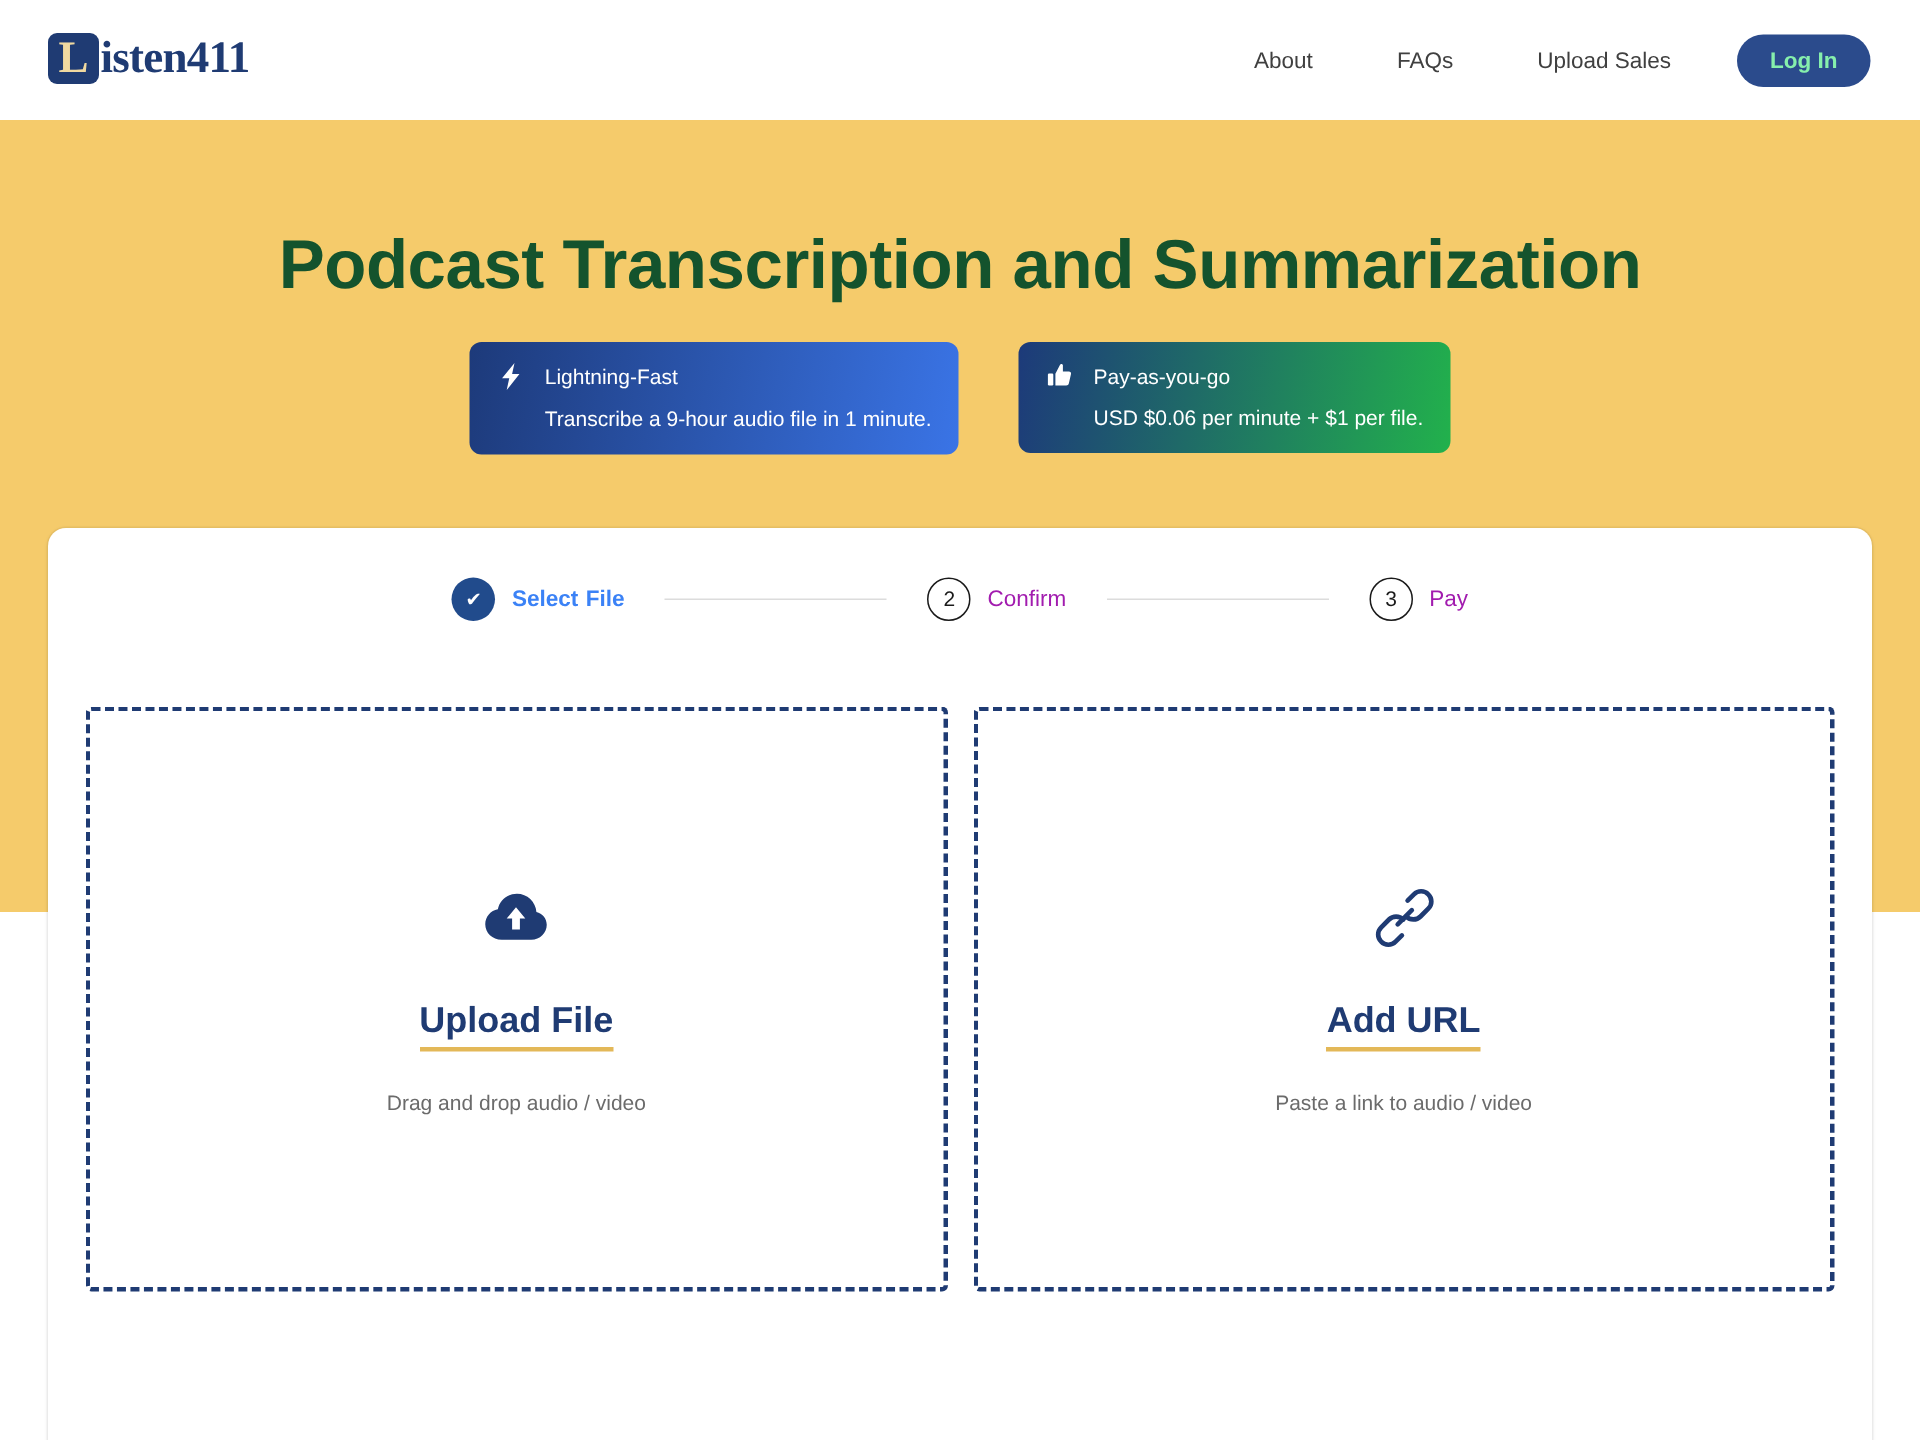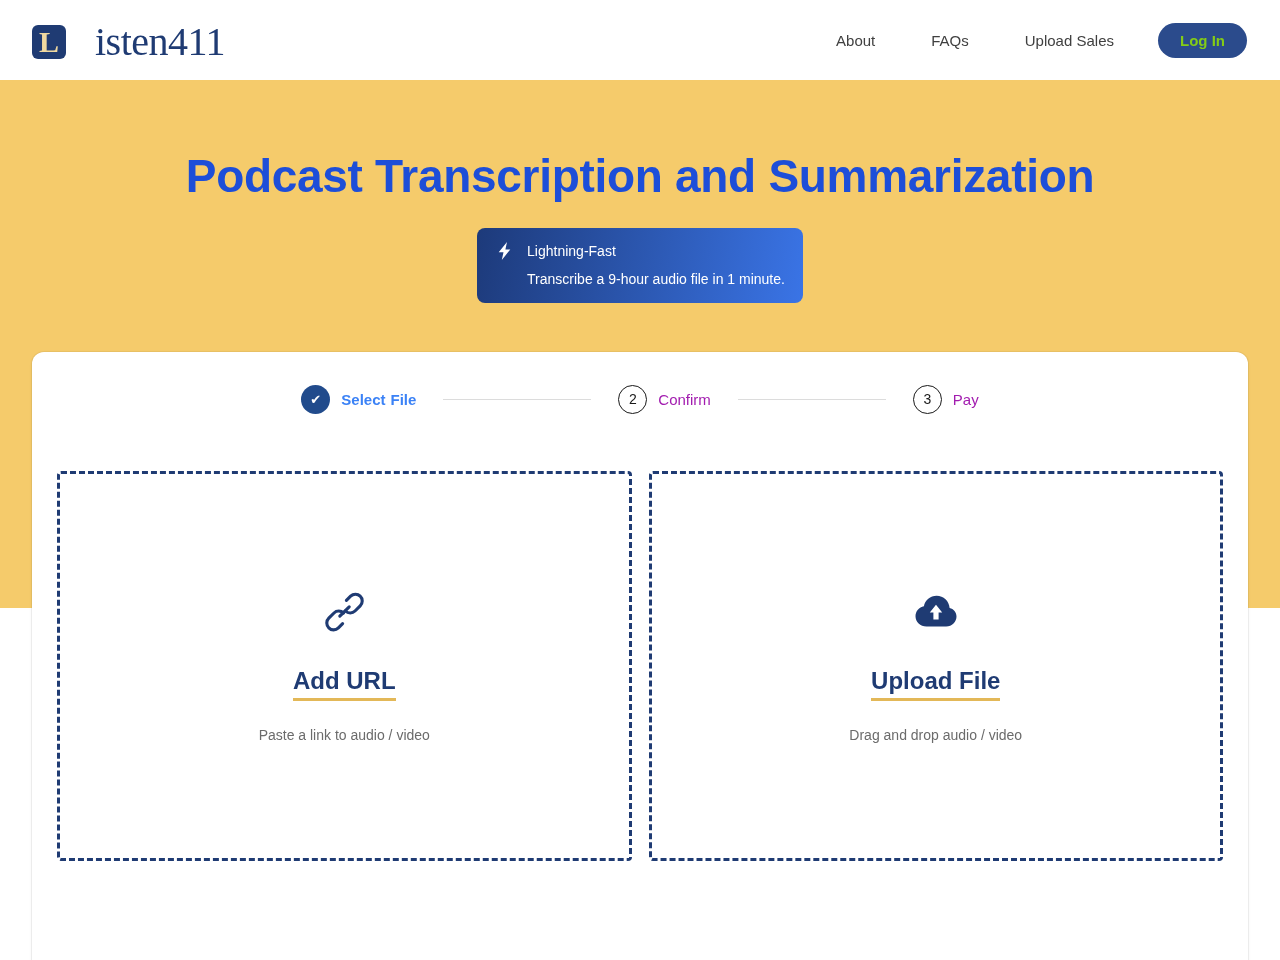--- a/index.html
+++ b/index.html
@@ -18,43 +18,43 @@
     display:flex; align-items:center;
   }
   .logo { position:absolute; left:32px; top:22px; display:flex; align-items:center; }
   .logo-badge {
     width:34px; height:34px; background:#1f3b73; border-radius:6px;
     display:flex; align-items:center; justify-content:center;
     font-family:"Liberation Serif", serif; font-weight:bold; font-size:30px;
     color:#f0d9a0; line-height:1;
   }
   .logo-text {
-    font-family:"Liberation Serif", serif; font-weight:normal; font-size:40px;
-    color:#1f3b73; letter-spacing:-0.5px; margin-left:1px; line-height:1;padding-left:28px;
+    font-family:"Liberation Serif", serif; font-weight:bold; font-size:30px;
+    color:#1f3b73; letter-spacing:-0.5px; margin-left:1px; line-height:1;
   }
   .nav { position:absolute; right:33px; top:0; height:80px; display:flex; align-items:center; gap:0; }
   .nav a {
     font-size:15px; color:#404040; text-decoration:none; padding:0 28px;
     white-space:nowrap;
   }
   .login-btn {
     margin-left:16px;
-    background:#2b4b8c; color:#84cc16; font-size:15px; font-weight:bold;
+    background:#2b4b8c; color:#86efac; font-size:15px; font-weight:bold;
     border:none; border-radius:999px; padding:9px 22px; cursor:pointer;
     white-space:nowrap;
   }
 
   
   .hero {
     position:absolute; top:80px; left:0; width:1280px; height:528px;
     background:#f5cb6b;
   }
   .hero-title {
     position:absolute; top:69px; left:0; width:1280px; text-align:center;
-    font-size:46px; font-weight:bold; color:#1d4ed8; letter-spacing:-0.3px;
+    font-size:46px; font-weight:bold; color:#14532d; letter-spacing:-0.3px;
   }
   .badges {
     position:absolute; top:148px; left:0; width:1280px;
     display:flex; justify-content:center; align-items:flex-start; gap:40px;
   }
   .badge {
     border-radius:8px; padding:14px 18px 16px 18px; color:#ffffff;
     display:flex; flex-direction:column;
   }
   .badge-fast { background:linear-gradient(100deg,#1d3a7a 0%,#3a74e6 100%); }
@@ -134,20 +134,32 @@
           <span class="badge-icon">
             <svg width="15" height="18" viewBox="0 0 14 18" aria-hidden="true">
               <path d="M9.5 0 L1.2 10.2 H6 L4.3 18 L12.8 7.4 H7.9 Z" fill="#ffffff"></path>
             </svg>
           </span>
           <span class="badge-title">Lightning-Fast</span>
         </div>
         <div class="badge-sub">Transcribe a 9-hour audio file in 1 minute.</div>
       </div>
 
+      <div class="badge badge-pay">
+        <div class="badge-row">
+          <span class="badge-icon">
+            <svg width="17" height="17" viewBox="0 0 17 17" aria-hidden="true">
+              <path d="M5.6 7.1 L8.7 1.1 C9.1 0.3 10.4 0.5 10.6 1.4 L10.6 5.6 H14.6 C15.6 5.6 16.3 6.5 16.0 7.4 L14.6 13.5 C14.4 14.4 13.7 15.0 12.8 15.0 H5.6 Z" fill="#ffffff"></path>
+              <rect x="0.6" y="7.0" width="3.6" height="8.0" rx="0.8" fill="#ffffff"></rect>
+            </svg>
+          </span>
+          <span class="badge-title">Pay-as-you-go</span>
+        </div>
+        <div class="badge-sub">USD $0.06 per minute + $1 per file.</div>
+      </div>
 
     </div>
   </div>
 
   <div class="card">
 
     <div class="stepper">
 
       <div class="step">
         <div class="step-circle done">✔</div>
@@ -166,42 +178,42 @@
       <div class="step-line"></div>
 
       <div class="step">
         <div class="step-circle todo">3</div>
         <div class="step-label">Pay</div>
       </div>
 
     </div>
 
     <div class="zones">
+
+      <div class="zone">
+        <div class="zone-icon">
+          <svg width="42" height="34" viewBox="0 0 42 34" aria-hidden="true">
+            <path d="M11.5 31.5 C5.2 31.5 0.5 26.9 0.5 21.2 C0.5 16.2 4.1 12.0 8.9 11.2 C10.0 5.2 15.3 0.8 21.6 0.8 C28.5 0.8 34.2 6.2 34.6 13.0 C38.6 13.9 41.5 17.3 41.5 21.5 C41.5 26.9 37.0 31.5 31.2 31.5 Z" fill="#1f3b73"></path>
+            <path d="M21 9.8 L27.2 17.4 H23.6 V24.6 H18.4 V17.4 H14.8 Z" fill="#ffffff"></path>
+          </svg>
+        </div>
+        <div class="zone-title">Upload File</div>
+        <div class="zone-sub">Drag and drop audio / video</div>
+      </div>
 
       <div class="zone">
         <div class="zone-icon">
           <svg width="42" height="42" viewBox="0 0 42 42" aria-hidden="true">
             <g stroke="#1f3b73" stroke-width="3.1" fill="none" stroke-linecap="round">
               <path d="M23.4 9.4 L27.6 5.2 C30.3 2.5 34.6 2.5 37.2 5.2 C39.9 7.8 39.9 12.1 37.2 14.8 L32.0 20.0 C29.4 22.6 25.1 22.6 22.4 20.0"></path>
               <path d="M19.6 32.6 L15.4 36.8 C12.7 39.5 8.4 39.5 5.8 36.8 C3.1 34.2 3.1 29.9 5.8 27.2 L11.0 22.0 C13.6 19.4 17.9 19.4 20.6 22.0"></path>
               <path d="M16.8 25.2 L26.2 15.8"></path>
             </g>
           </svg>
         </div>
         <div class="zone-title">Add URL</div>
         <div class="zone-sub">Paste a link to audio / video</div>
       </div>
 
-      <div class="zone">
-        <div class="zone-icon">
-          <svg width="42" height="34" viewBox="0 0 42 34" aria-hidden="true">
-            <path d="M11.5 31.5 C5.2 31.5 0.5 26.9 0.5 21.2 C0.5 16.2 4.1 12.0 8.9 11.2 C10.0 5.2 15.3 0.8 21.6 0.8 C28.5 0.8 34.2 6.2 34.6 13.0 C38.6 13.9 41.5 17.3 41.5 21.5 C41.5 26.9 37.0 31.5 31.2 31.5 Z" fill="#1f3b73"></path>
-            <path d="M21 9.8 L27.2 17.4 H23.6 V24.6 H18.4 V17.4 H14.8 Z" fill="#ffffff"></path>
-          </svg>
-        </div>
-        <div class="zone-title">Upload File</div>
-        <div class="zone-sub">Drag and drop audio / video</div>
-      </div>
-
     </div>
 
   </div>
 </div>
 
 </body></html>

